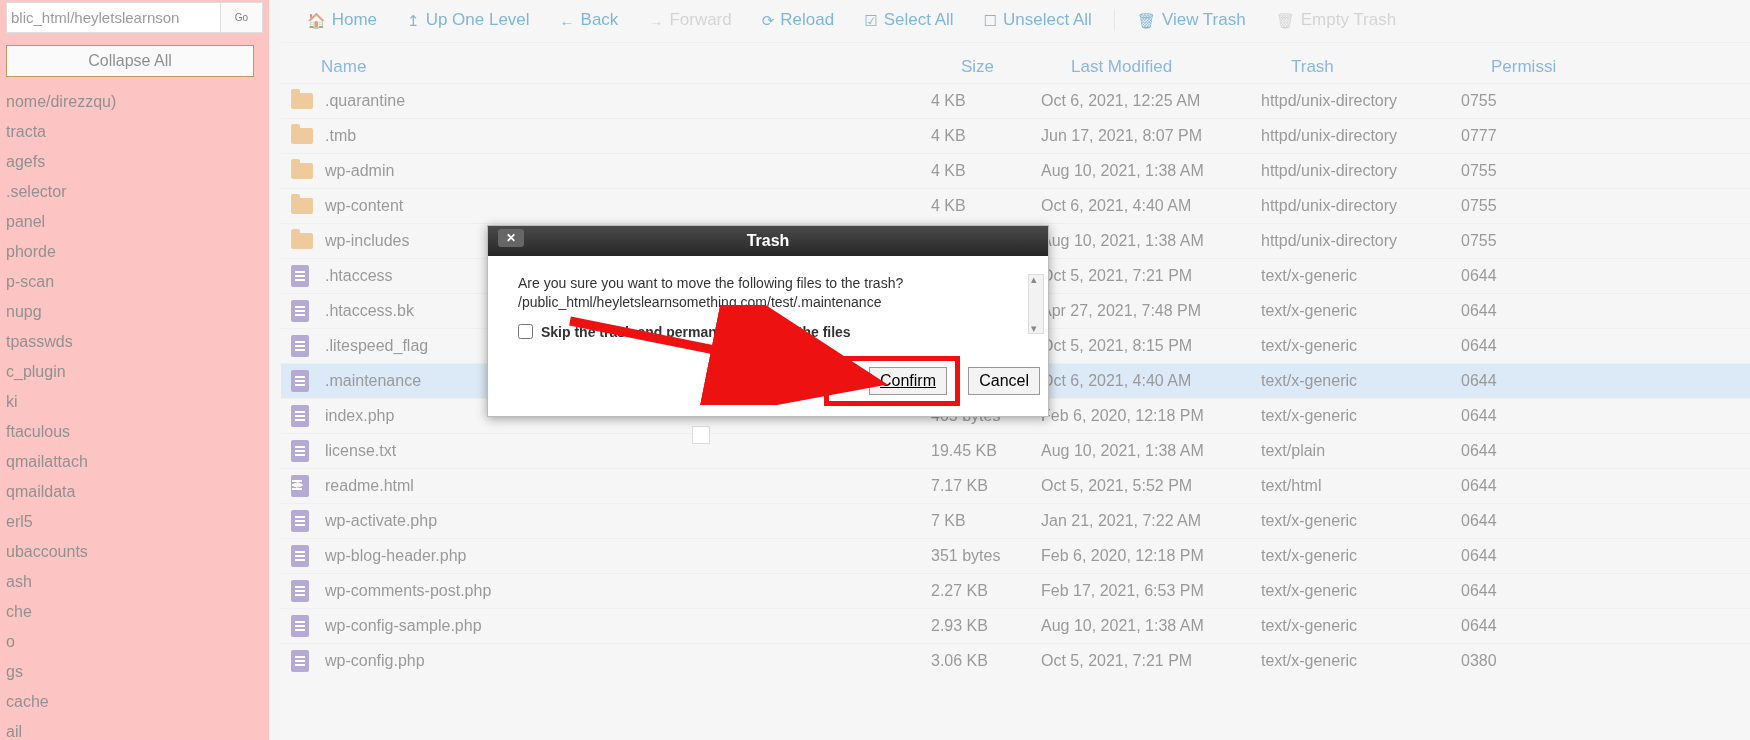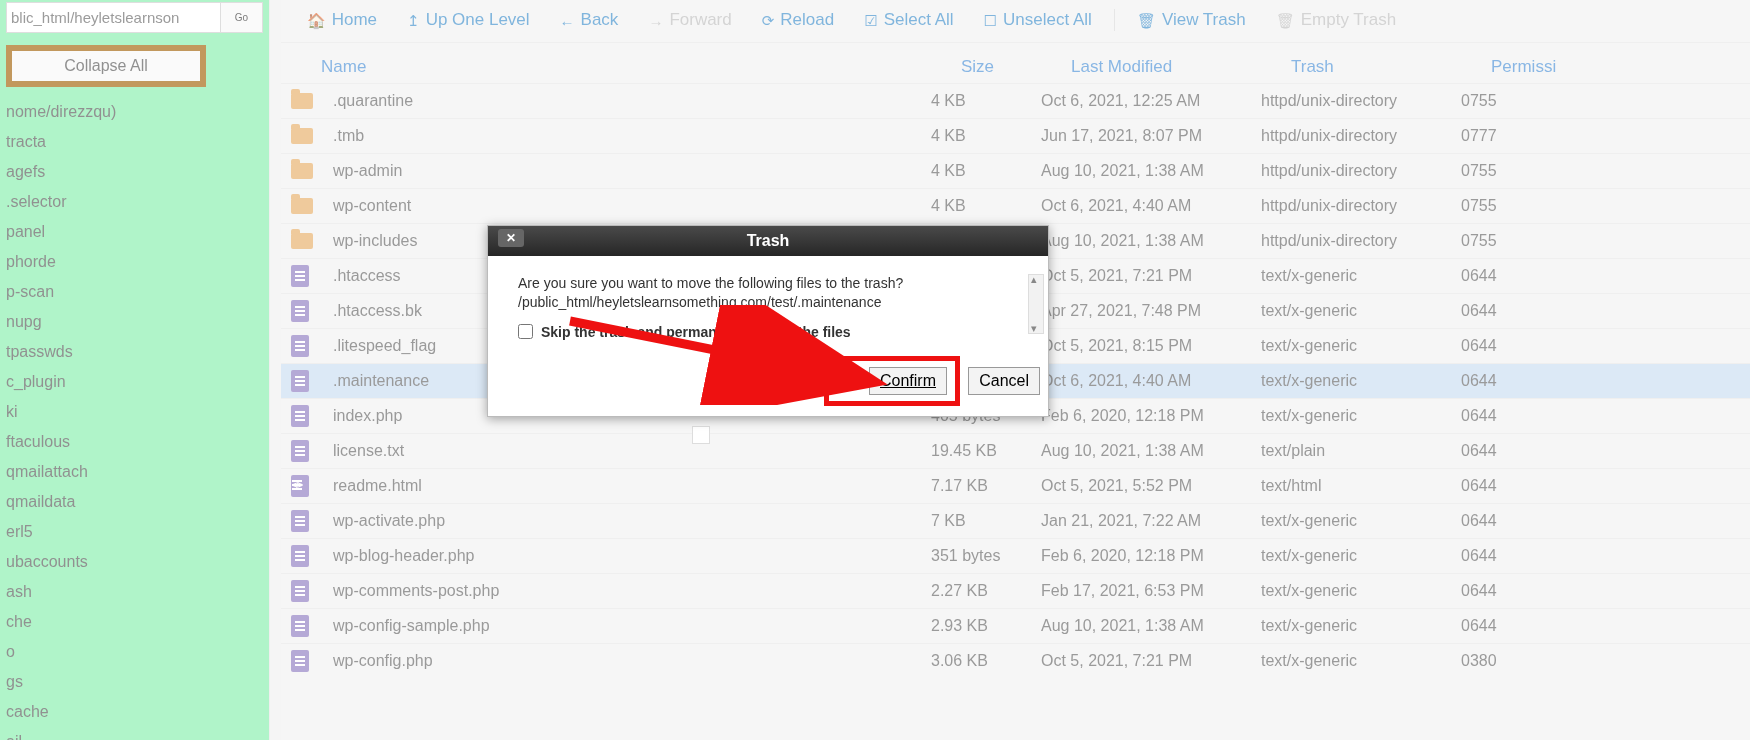--- a/index.html
+++ b/index.html
@@ -1,27 +1,27 @@
 <!DOCTYPE html>
 <html><head>
 <meta charset="utf-8">
 <style>
   *{box-sizing:border-box;margin:0;padding:0}
   body{font-family:Helvetica,Arial,sans-serif;font-size:15px;color:#4a4a4a;
        background:#f0f0f0;width:1750px;height:740px;overflow:hidden;position:relative}
   
   .veil{position:absolute;inset:0;background:rgba(255,255,255,.35);z-index:5;pointer-events:none}
 
-  .sidebar{position:absolute;left:0;top:0;width:270px;height:740px;background:#86efac;
+  .sidebar{position:absolute;left:0;top:0;width:270px;height:740px;background:#fca5a5;
            border-right:1px solid #e6e6e6}
   .path-box{display:flex;border:1px solid #ccc;margin:2px 6px}
   .path-input{flex:1;border:none;padding:6px 4px;font-size:15px;color:#666;min-width:0}
   .go-btn{border:none;border-left:1px solid #ccc;background:#f8f8f8;padding:4px 14px;
           font-size:10px;color:#333;cursor:pointer}
-  .collapse-btn{width:200px;margin:10px 6px 10px 6px;border:6px solid #a16207;background:#f7f7f7;
+  .collapse-btn{width:248px;margin:10px 6px 10px 6px;border:1px solid #a16207;background:#f7f7f7;
                padding:6px 0;text-align:center;font-size:16px;color:#555;cursor:pointer}
   .tree{padding:0 6px}
   .tree-item{padding:6px 0 6px 0;color:#565656;font-size:16px;cursor:pointer;white-space:nowrap}
 
   .main{position:absolute;left:281px;top:0;right:0;height:740px;background:#f2f2f2}
   .toolbar{display:flex;align-items:center;padding:6px 16px 8px 16px;border-bottom:1px solid #e6e6e6;gap:10px}
   .tb-item{display:inline-flex;align-items:center;gap:6px;color:#3d8ecb;
            font-size:17px;padding:4px 10px;cursor:pointer}
   .tb-item.disabled{color:#bdbdbd;cursor:default}
   .sep{width:1px;height:22px;background:#d9d9d9;margin:0 2px}
@@ -31,21 +31,21 @@
   .col-size{flex:0 0 110px}
   .col-mod{flex:0 0 220px}
   .col-type{flex:0 0 200px}
   .col-perm{flex:0 0 80px}
 
   .files{}
   .row{display:flex;align-items:center;padding:6px 16px 6px 10px;border-top:1px solid #e6e6e6;
        color:#646464;font-size:16px;position:relative}
   .row.selected{background:#c9ddf2}
   .row .icon{width:24px;height:22px;margin-right:4px;display:inline-flex;align-items:center}
-  .row .name{flex:0 0 640px;display:flex;align-items:center;gap:14px}
+  .row .name{flex:0 0 640px;display:flex;align-items:center;gap:6px}
   .row .size{flex:0 0 110px}
   .row .mod{flex:0 0 220px}
   .row .type{flex:0 0 200px}
   .row .perm{flex:0 0 80px}
 
   
   .folder-ic{display:inline-block;width:22px;height:16px;background:#e7ae67;border-radius:2px;position:relative}
   .folder-ic:before{content:"";position:absolute;top:-4px;left:0;width:9px;height:5px;background:#e7ae67;border-radius:2px 2px 0 0}
   
   .file-ic{display:inline-block;width:18px;height:22px;background:#8e7bc0;border-radius:2px;position:relative}

